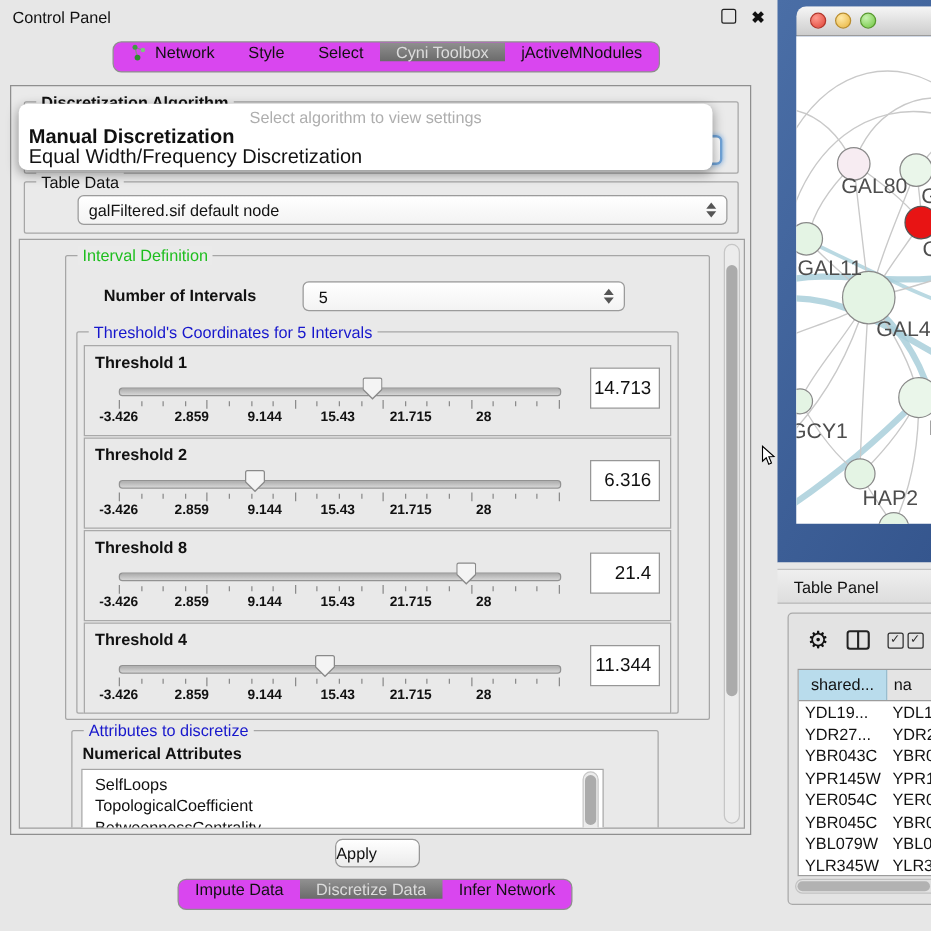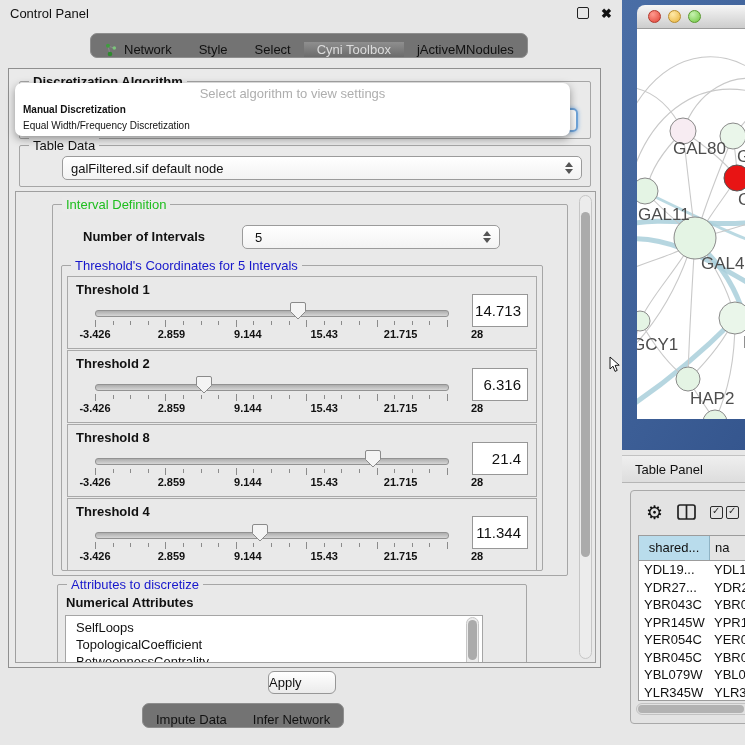--- a/index.html
+++ b/index.html
@@ -6,21 +6,21 @@
   body{width:745px;height:745px;position:relative;overflow:hidden;background:#e7e7e7;
        font-family:"Liberation Sans",sans-serif;font-size:13px;color:#111;}
   
   #control-panel{position:absolute;left:0;top:0;width:622px;height:745px;background:#e7e7e7;}
   #cp-titlebar{position:absolute;left:0;top:0;width:622px;height:26px;display:flex;align-items:center;padding:0 10px;box-sizing:border-box;}
   #cp-title{flex:0 0 auto;}
   #cp-titlebar .spacer{flex:1;}
   .float-icon{width:10px;height:10px;border:1.5px solid #222;border-radius:2px;margin-right:12px;}
   .close-icon{font-weight:bold;font-size:13px;color:#111;}
   
-  .seg-tabs{position:absolute;display:flex;height:25px;background:#737373;border:1px solid #8e8e8e;border-radius:7px;overflow:hidden;align-items:flex-end;box-sizing:border-box;}
+  .seg-tabs{position:absolute;display:flex;height:25px;background:#d946ef;border:1px solid #8e8e8e;border-radius:7px;overflow:hidden;align-items:flex-start;box-sizing:border-box;}
   .seg-tab{display:flex;align-items:center;padding:0 13px;white-space:nowrap;color:#111;}
   .seg-tab.selected{background:linear-gradient(#8f8f8f,#6b6b6b);color:#dcdcdc;}
   .seg-sep{width:1px;background:#c8c8c8;margin:4px 0;}
   #top-tabs{left:90px;top:33px;}
   #bottom-tabs{left:142px;top:703px;}
   .seg-tab .ticon{margin-right:6px;display:inline-flex;}
   
   #content-panel{position:absolute;left:8px;top:68px;width:593px;height:600px;border:1px solid #8f8f8f;background:#eaeaea;box-sizing:border-box;}
   .groupbox{position:absolute;border:1px solid #a6a6a6;border-radius:2px;box-sizing:border-box;}
   .group-label{position:absolute;top:-8px;left:9px;background:#eaeaea;padding:0 4px;line-height:15px;}
@@ -31,21 +31,21 @@
   .combo{position:absolute;height:24px;background:linear-gradient(#ffffff,#f3f3f3);border:1px solid #9b9b9b;border-radius:5px;display:flex;align-items:center;box-sizing:border-box;padding:0 8px;margin-left:34px;}
   .combo .ctext{flex:1;overflow:hidden;white-space:nowrap;}
   .stepper{display:flex;flex-direction:column;gap:2px;align-items:center;margin-left:4px;}
   .stepper .up{width:0;height:0;border-left:4px solid transparent;border-right:4px solid transparent;border-bottom:5px solid #555;}
   .stepper .dn{width:0;height:0;border-left:4px solid transparent;border-right:4px solid transparent;border-top:5px solid #555;}
   #algo-combo{left:10px;right:12px;top:26px;border:2px solid #6fa3d8;box-shadow:0 0 4px #7fb2e5;}
   
   #algo-popup{position:absolute;left:6px;top:14px;width:555px;height:53px;background:#fff;border-radius:7px;
       box-shadow:0 3px 9px rgba(0,0,0,.38);z-index:6;padding-top:3px;box-sizing:border-box;}
   #algo-popup .ph{color:#aeaeae;text-align:center;line-height:16px;font-size:13px;}
-  #algo-popup .opt{padding-left:8px;line-height:16px;font-size:10px;}
+  #algo-popup .opt{padding-left:8px;line-height:16px;font-size:16px;}
   #algo-popup .opt.first{font-weight:bold;}
   
   #scrollpane{position:absolute;left:6px;top:122px;width:581px;height:472px;border:1px solid #9f9f9f;background:#e9e9e9;box-sizing:border-box;overflow:hidden;}
   .vscroll{position:absolute;width:13px;border:1px solid #c6c6c6;border-radius:7px;background:#ececec;box-sizing:border-box;}
   .vscroll .thumb{position:absolute;left:1px;right:1px;background:#ababab;border-radius:6px;}
   #main-vscroll{right:3px;top:3px;bottom:3px;}
   #main-vscroll .thumb{top:16px;height:345px;}
   
   #interval-group{left:36px;top:12px;width:516px;height:372px;}
   #noi-label{position:absolute;left:30px;top:24px;font-weight:bold;}
@@ -53,21 +53,21 @@
   #thresh-group{position:absolute;left:8px;top:60px;width:482px;height:306px;}
   #thresh-stack{position:absolute;left:5px;top:10px;right:5px;display:flex;flex-direction:column;gap:1px;}
   .tpanel{position:relative;height:73px;border:1px solid #a9a9a9;background:#e9e9e9;box-sizing:border-box;}
   .tpanel .tlabel{position:absolute;left:8px;top:5px;font-weight:bold;}
   .track{position:absolute;left:27px;top:33px;width:352px;height:5px;border:1px solid #929292;border-radius:3px;
          background:linear-gradient(#adadad,#d6d6d6);}
   .thumb-svg{position:absolute;top:24px;width:16px;height:19px;}
   .ticks{position:absolute;left:27px;top:43px;width:352px;height:7px;}
   .tick{position:absolute;top:1px;width:1px;height:4px;background:#8b8b8b;}
   .tick.major{top:0;height:7px;}
-  .ticklabels{position:absolute;left:27px;top:51px;width:352px;height:12px;font-size:11px;font-weight:bold;padding-left:30px;}
+  .ticklabels{position:absolute;left:27px;top:51px;width:292px;height:12px;font-size:11px;font-weight:bold;}
   .ticklabel{position:absolute;transform:translateX(-50%);white-space:nowrap;}
   .vbox{position:absolute;right:8px;top:17px;width:56px;height:33px;background:#fff;border:1px solid #979797;
         box-sizing:border-box;text-align:right;line-height:31px;font-size:15px;padding-right:6px;}
   
   #attr-group{left:41px;top:392px;width:470px;height:120px;}
   #attr-title{position:absolute;left:8px;top:10px;font-weight:bold;}
   #attr-list{position:absolute;left:7px;top:30px;width:418px;height:62px;background:#fff;border:1px solid #a5a5a5;
              box-sizing:border-box;overflow:hidden;padding:3px 0 0 10px;}
   #attr-list .aitem{line-height:17px;}
   #attr-vscroll{right:47px;top:32px;height:58px;}
@@ -370,20 +370,23 @@
       <div class="vscroll" id="main-vscroll">
           <div class="thumb"></div>
         </div>
     </div>
   </div>
 
   <div id="apply-btn">Apply</div>
   <div id="bottom-tabs" class="seg-tabs">
       <div class="seg-tab">
         <span>Impute Data</span>
+      </div>
+      <div class="seg-tab selected">
+        <span>Discretize Data</span>
       </div>
       <div class="seg-tab">
         <span>Infer Network</span>
       </div>
     </div>
 </div>
 
 <div id="network-window">
   <div id="net-titlebar">
     <span class="tl red"></span>

